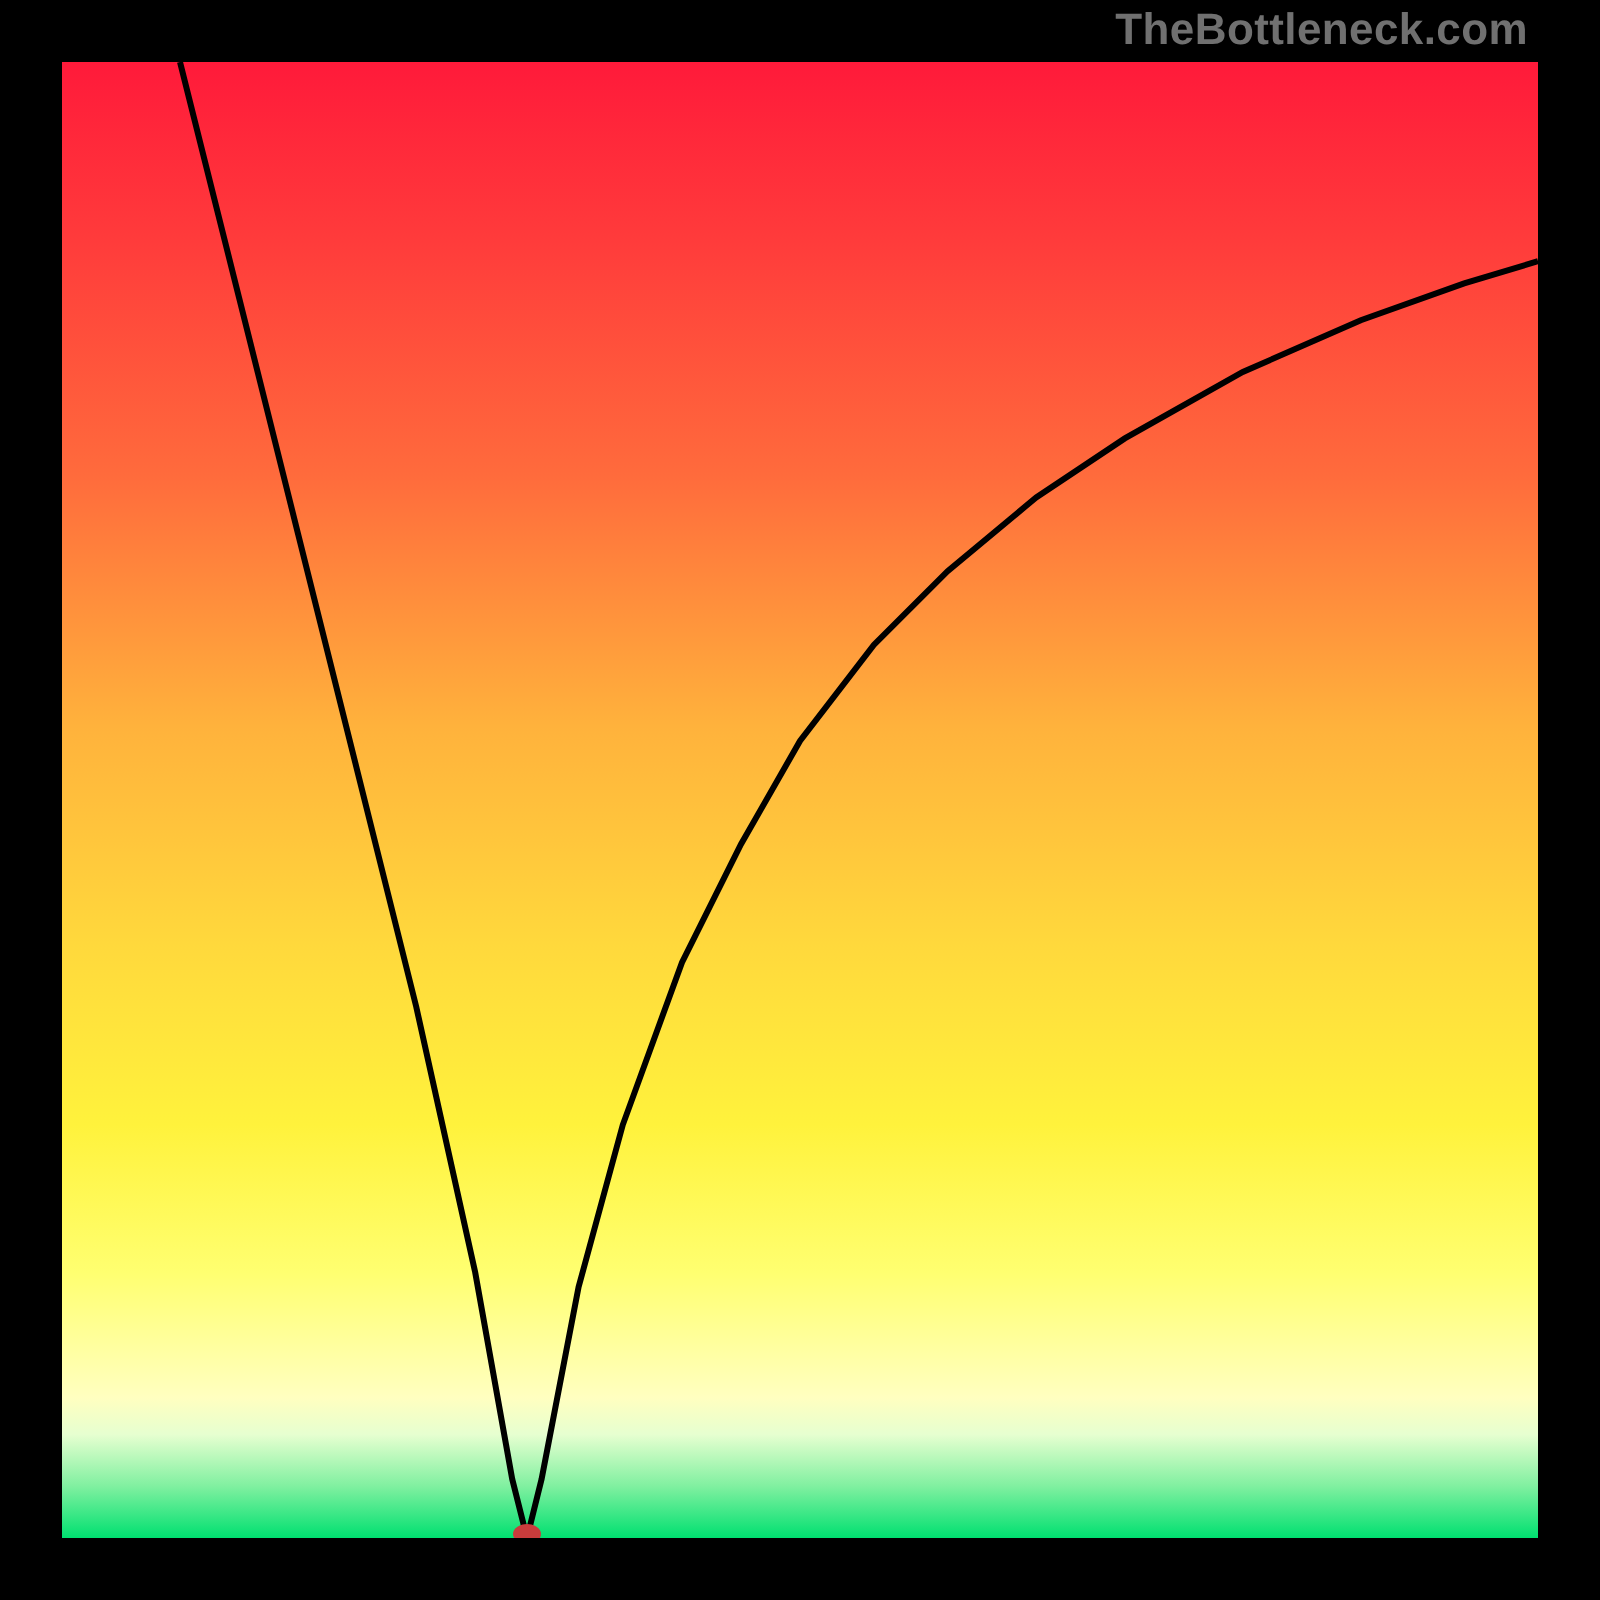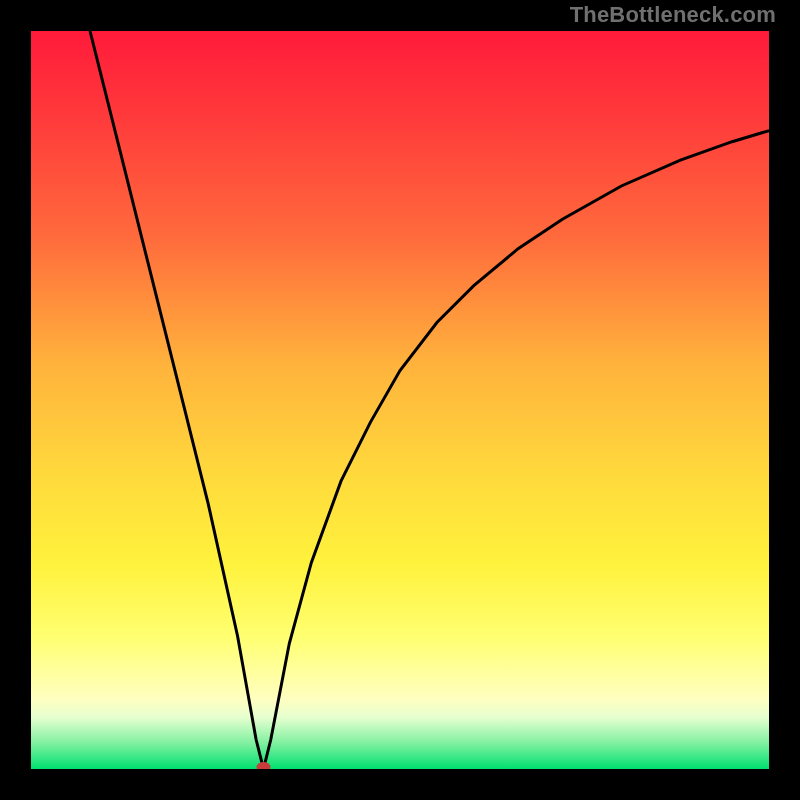--- a/index.html
+++ b/index.html
@@ -21,21 +21,21 @@
     position: absolute;
     left: 31px;
     top: 31px;
     width: 738px;
     height: 738px;
   }
   .plot-area svg { display: block; }
   .watermark {
     position: absolute;
     top: 2px;
-    right: 24px;
+    right: 36px;
     font-size: 22px;
     font-weight: 600;
     color: #707070;
     letter-spacing: 0.2px;
   }
 </style>
 </head>
 <body>
 
 <div class="stage">

